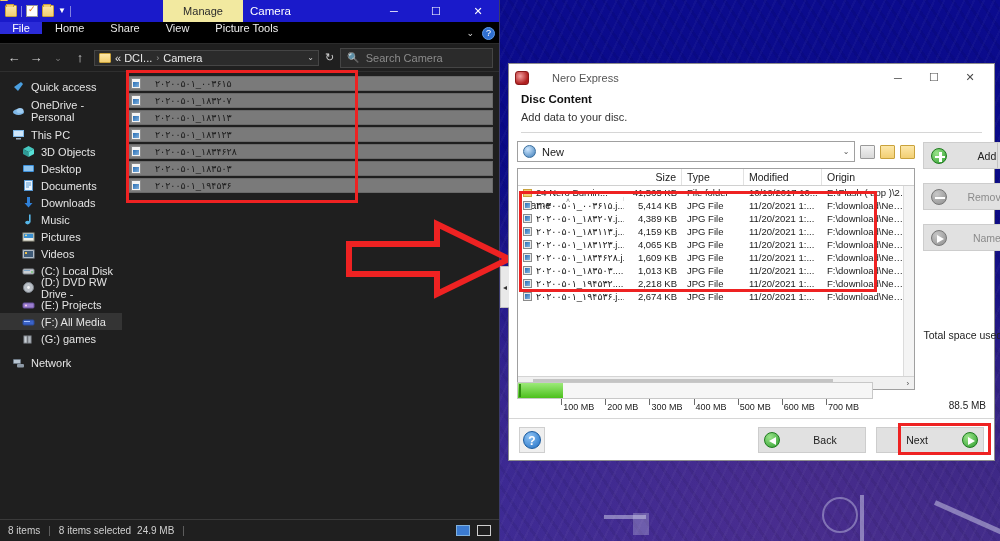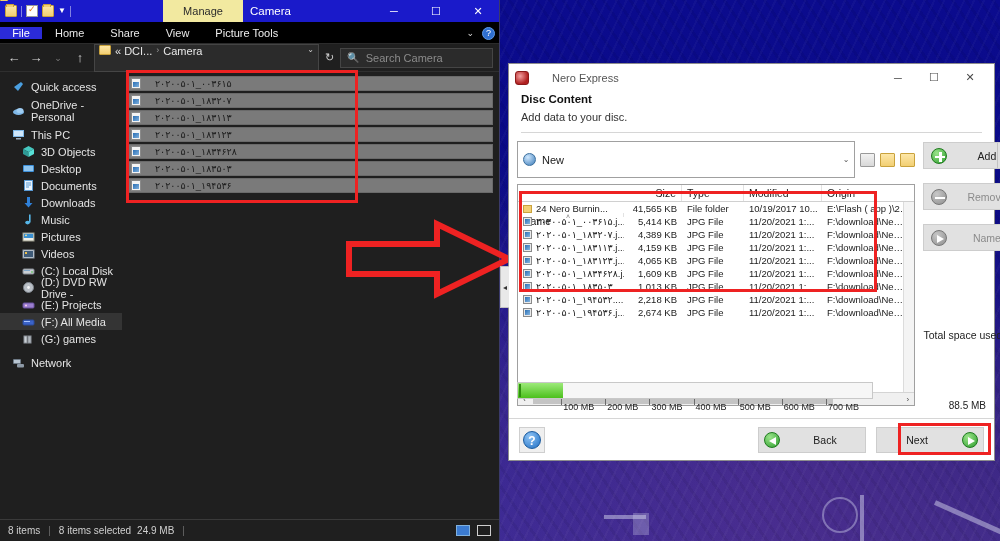--- a/index.html
+++ b/index.html
@@ -69,21 +69,21 @@
     position:absolute; left:250px; top:0; height:22px; line-height:22px;
     font-size:11.5px; color:#ffffff;
   }
   .win-btns{ position:absolute; right:0; top:0; height:22px; display:flex; }
   .win-btn{
     width:42px; height:22px; display:flex; align-items:center; justify-content:center;
     color:#fff; font-size:11px;
   }
 
   .ex-ribbon{
-    height:22px; background:#000000; display:flex; align-items:center;
+    height:22px; background:#000000; display:flex; align-items:flex-start;
     position:relative; border-bottom:1px solid #2b2b2b;
   }
   .rb-file{
     width:42px; background:#2b2bd8; color:#fff; font-size:11px;
     display:flex; align-items:center; justify-content:center;
   }
   .rb-tab{
     padding:0 13px; font-size:11px; color:#e8e8e8;
     display:flex; align-items:center;
   }
@@ -96,22 +96,22 @@
     border:1px solid #5e9ae8;
   }
 
   .ex-addrbar{
     height:28px; background:#1f1f1f; display:flex; align-items:center;
     gap:6px; padding:0 6px; border-bottom:1px solid #2f2f2f;
   }
   .nav-btn{ width:16px; text-align:center; font-size:13px; color:#d8d8d8; }
   .nav-btn.dim{ color:#7d7d7d; font-size:9px; }
   .crumbbox{
-    flex:0 0 225px; height:28px; background:#2b2b2b; border:1px solid #454545;
-    display:flex; gap:4px; padding:0 4px; font-size:11px; color:#e8e8e8;
+    flex:0 0 225px; height:16px; background:#2b2b2b; border:1px solid #454545;
+    display:flex; align-items:center; gap:4px; padding:0 4px; font-size:11px; color:#e8e8e8;
   }
   .crumbbox .folder-ico{ width:12px; height:10px; }
   .crumb-sep{ color:#9a9a9a; font-size:9px; }
   .crumb-sp{ flex:1; }
   .crumb-chev{ color:#cfcfcf; font-size:8px; }
   .refresh{ color:#cfcfcf; font-size:11px; }
   .searchbox{
     flex:1; height:20px; background:#2b2b2b; border:1px solid #454545;
     display:flex; align-items:center; gap:6px; padding:0 6px; font-size:11px; color:#8b8b8b;
   }
@@ -187,21 +187,21 @@
             font-size:11px; color:#4a4a4a; }
   .nr-head{ padding:2px 12px 0; }
   .nr-h1{ font-size:11.5px; font-weight:bold; color:#111; }
   .nr-h2{ font-size:11px; color:#333; margin-top:6px; }
   .nr-hr{ height:1px; background:#d6d6d6; margin:9px 0 0; }
 
   .nr-main{ display:flex; padding:8px 8px 0; gap:8px; }
   .nr-left{ flex:1; }
   .nr-combo-row{ display:flex; align-items:center; gap:5px; }
   .nr-combo{
-    flex:1; height:37px; border:1px solid #a0a0a0; background:#fff;
+    flex:1; height:21px; border:1px solid #a0a0a0; background:#fff;
     display:flex; align-items:center; gap:6px; padding:0 5px; font-size:11px;
   }
   .globe{
     width:13px; height:13px; border-radius:50%;
     background:radial-gradient(circle at 35% 30%, #cfe8ff, #3b7bb8);
     border:1px solid #3b6f9e;
   }
   .nr-combo .sp{ flex:1; }
   .nr-combo .cv{ font-size:8px; color:#555; }
   .tool-ico{ width:15px; height:14px; position:relative; }

